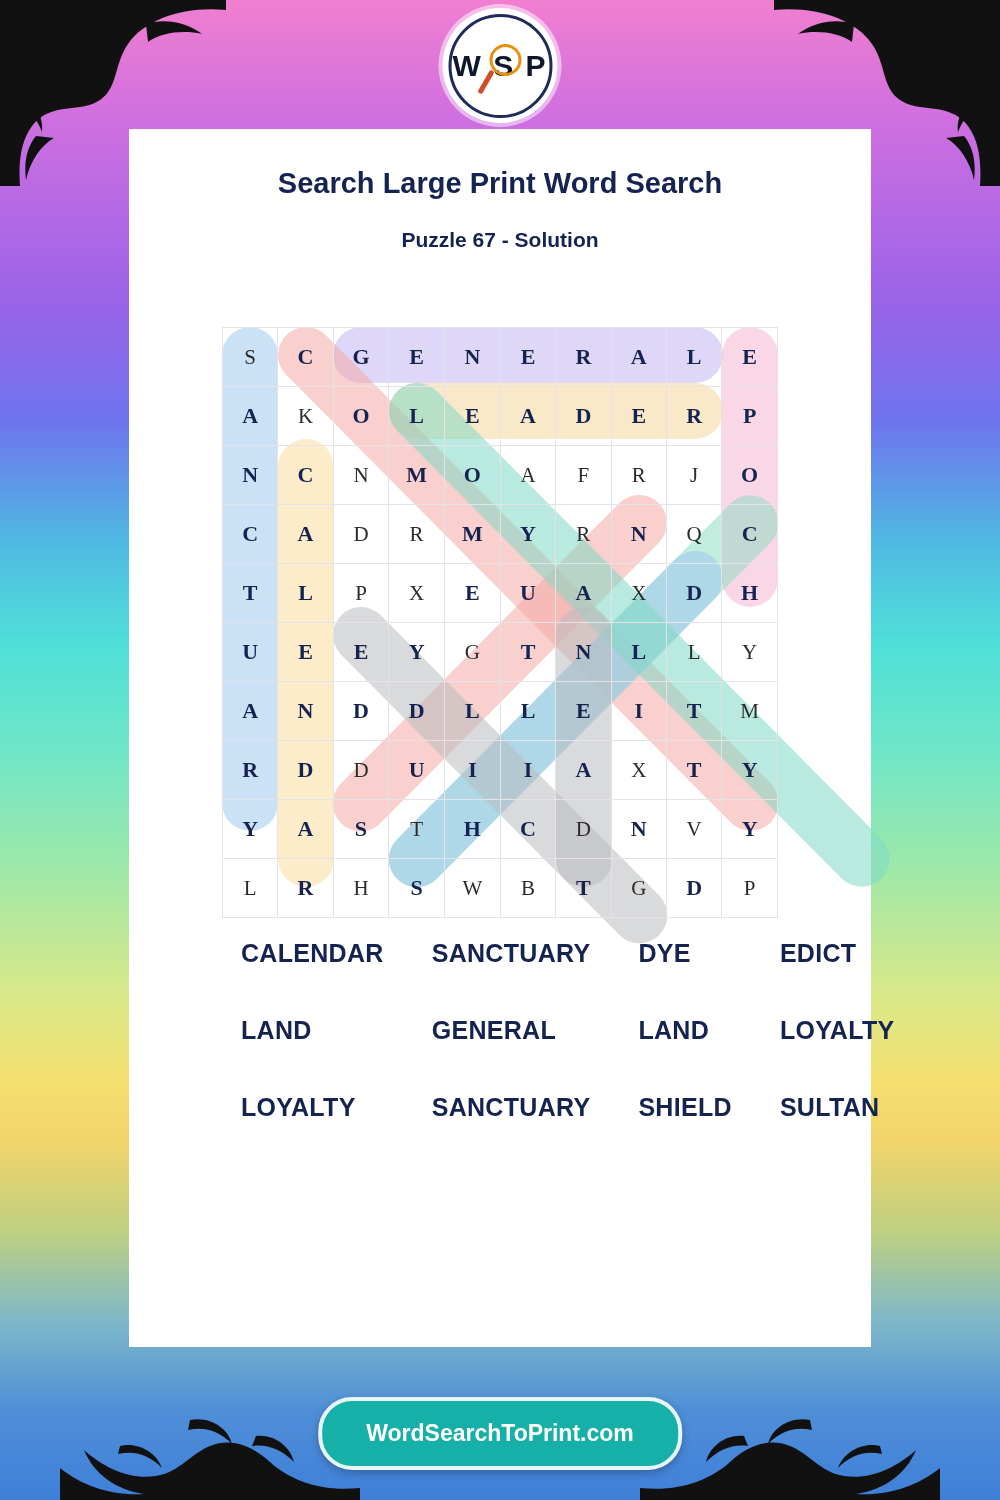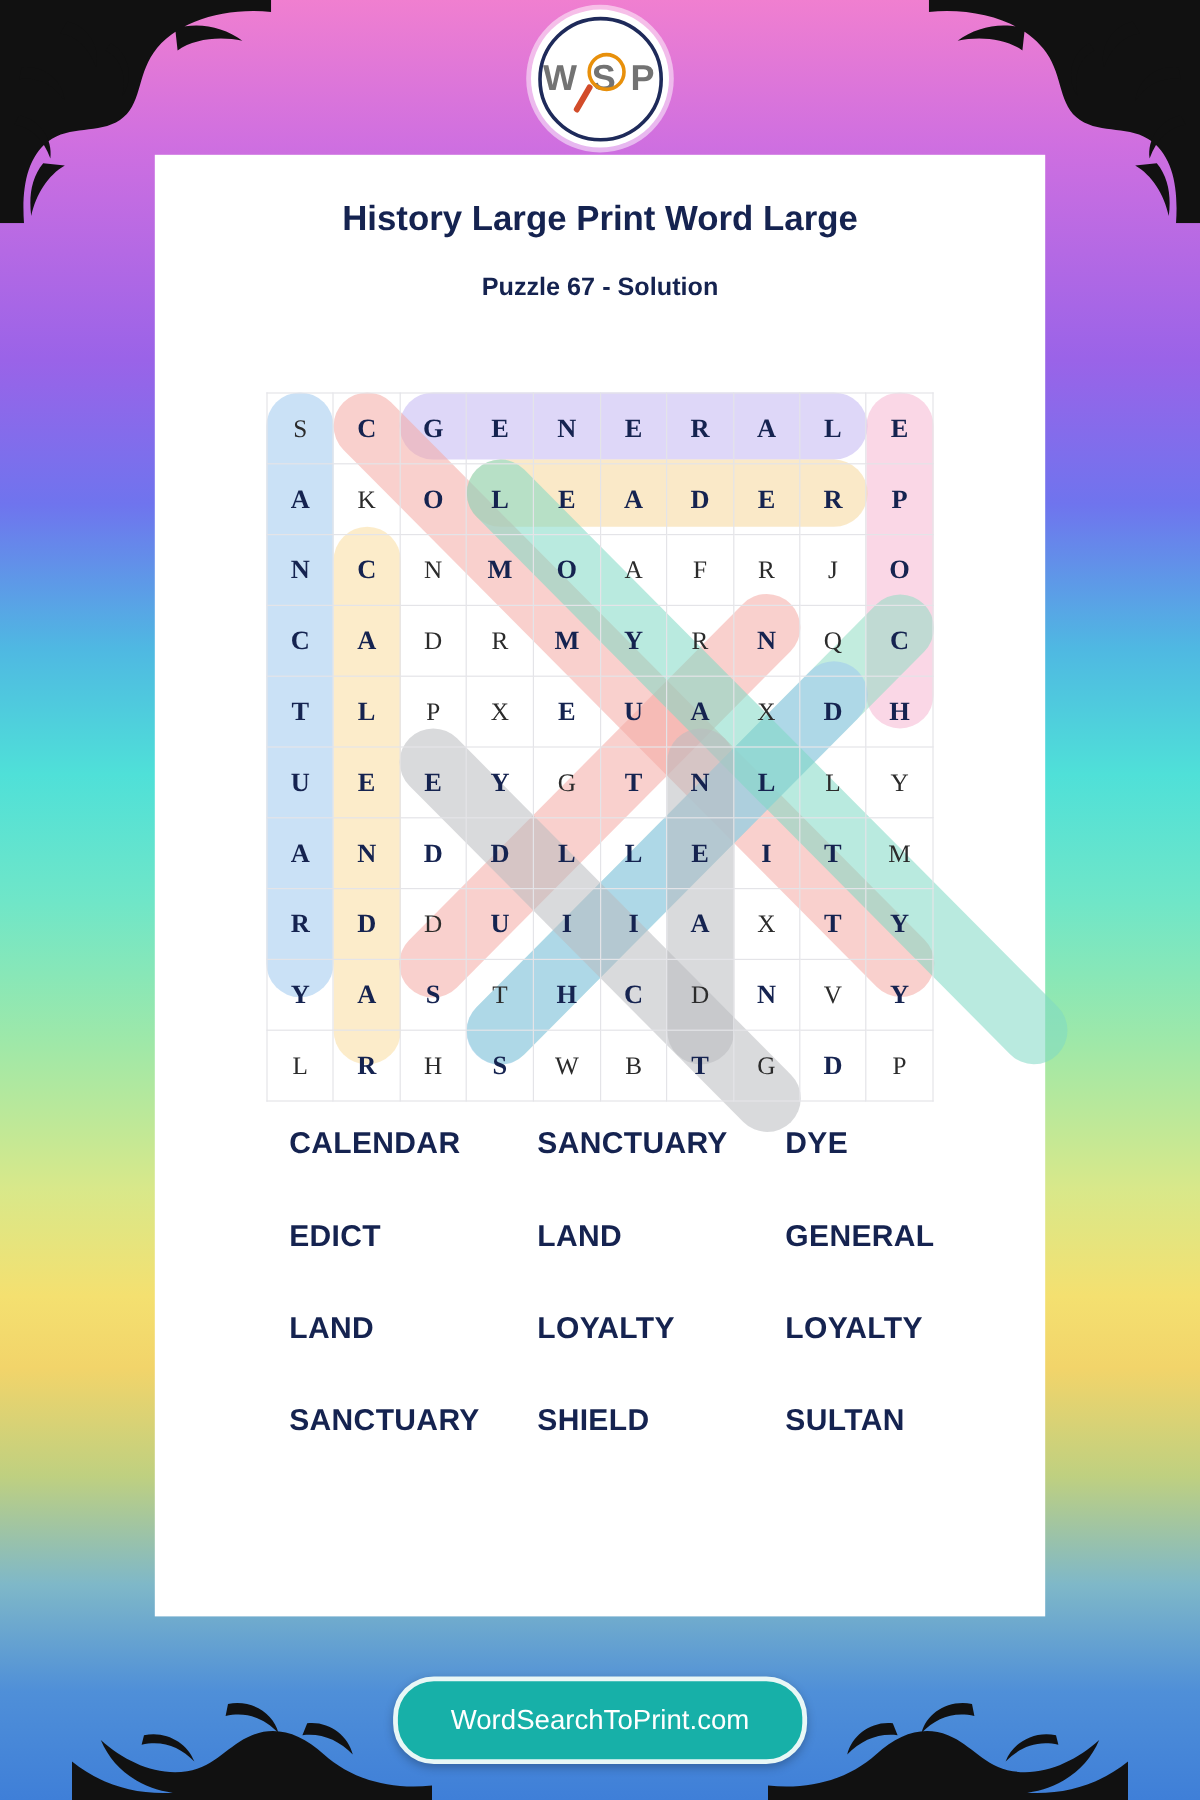--- a/index.html
+++ b/index.html
@@ -77,21 +77,21 @@
     border-radius: 50%;
     border: 3px solid #1e2a5a;
     display: flex;
     align-items: center;
     justify-content: center;
     position: relative;
   }
   #logo .letters {
     font-size: 30px;
     font-weight: bold;
-    color: #737373;
+    color: #0f172a;
     letter-spacing: 2px;
     font-family: "Liberation Sans", sans-serif;
   }
   #logo .mag {
     position: absolute;
     left: 38px;
     top: 27px;
     width: 26px;
     height: 26px;
     border-radius: 50%;
@@ -172,41 +172,41 @@
     transform-origin: 28px 28px;
   }
 
   
   #words {
     position: absolute;
     left: 112px;
     top: 810px;
     width: 560px;
     display: grid;
-    grid-template-columns: 1fr 1fr 1fr;
+    grid-template-columns: 1fr 1fr 1fr 1fr;
     row-gap: 10px;
     gap: 48px;
   }
   #words .w {
     font-size: 25px;
     font-weight: bold;
     color: #152350;
     letter-spacing: 0.3px;
   }
 
   
   #footer-btn {
     position: absolute;
     left: 50%;
     bottom: 30px;
     transform: translateX(-50%);
     background: #17b0a8;
     color: #ffffff;
     font-size: 23px;
-    font-weight: normal;
+    font-weight: bold;
     padding: 19px 44px;
     border-radius: 34px;
     border: 4px solid #e8f7f6;
     box-shadow: 0 3px 8px rgba(0,0,0,0.25);
     z-index: 6;
     white-space: nowrap;
     text-align: right;
   }
 </style>
 </head>
@@ -241,21 +241,21 @@
 
   <div id="logo">
     <div class="ring">
       <span class="letters">W S P</span>
       <span class="mag"></span>
       <span class="handle"></span>
     </div>
   </div>
 
   <div id="sheet">
-    <h1 id="title">History Large Print Word Large</h1>
+    <h1 id="title">Search Large Print Word Search</h1>
     <h2 id="subtitle">Puzzle 67 - Solution</h2>
 
     <div id="grid-wrap">
       <div id="bands">
           <div class="band" style="left: 0px; top: 0px; width: 504px; height: 56px; background: rgb(158, 201, 238); transform: rotate(90deg); transform-origin: 28px 28px;"></div>
           <div class="band" style="left: 111.2px; top: 0px; width: 389.6px; height: 56px; background: rgb(195, 182, 242); transform: rotate(0deg); transform-origin: 28px 28px;"></div>
           <div class="band" style="left: 500.4px; top: 0px; width: 280px; height: 56px; background: rgb(245, 182, 210); transform: rotate(90deg); transform-origin: 28px 28px;"></div>
           <div class="band" style="left: 166.8px; top: 56px; width: 334px; height: 56px; background: rgb(246, 215, 154); transform: rotate(0deg); transform-origin: 28px 28px;"></div>
           <div class="band" style="left: 55.6px; top: 112px; width: 448px; height: 56px; background: rgb(249, 221, 158); transform: rotate(90deg); transform-origin: 28px 28px;"></div>
           <div class="band" style="left: 55.6px; top: 0px; width: 687.309px; height: 56px; background: rgb(244, 169, 164); transform: rotate(45.2054deg); transform-origin: 28px 28px;"></div>

